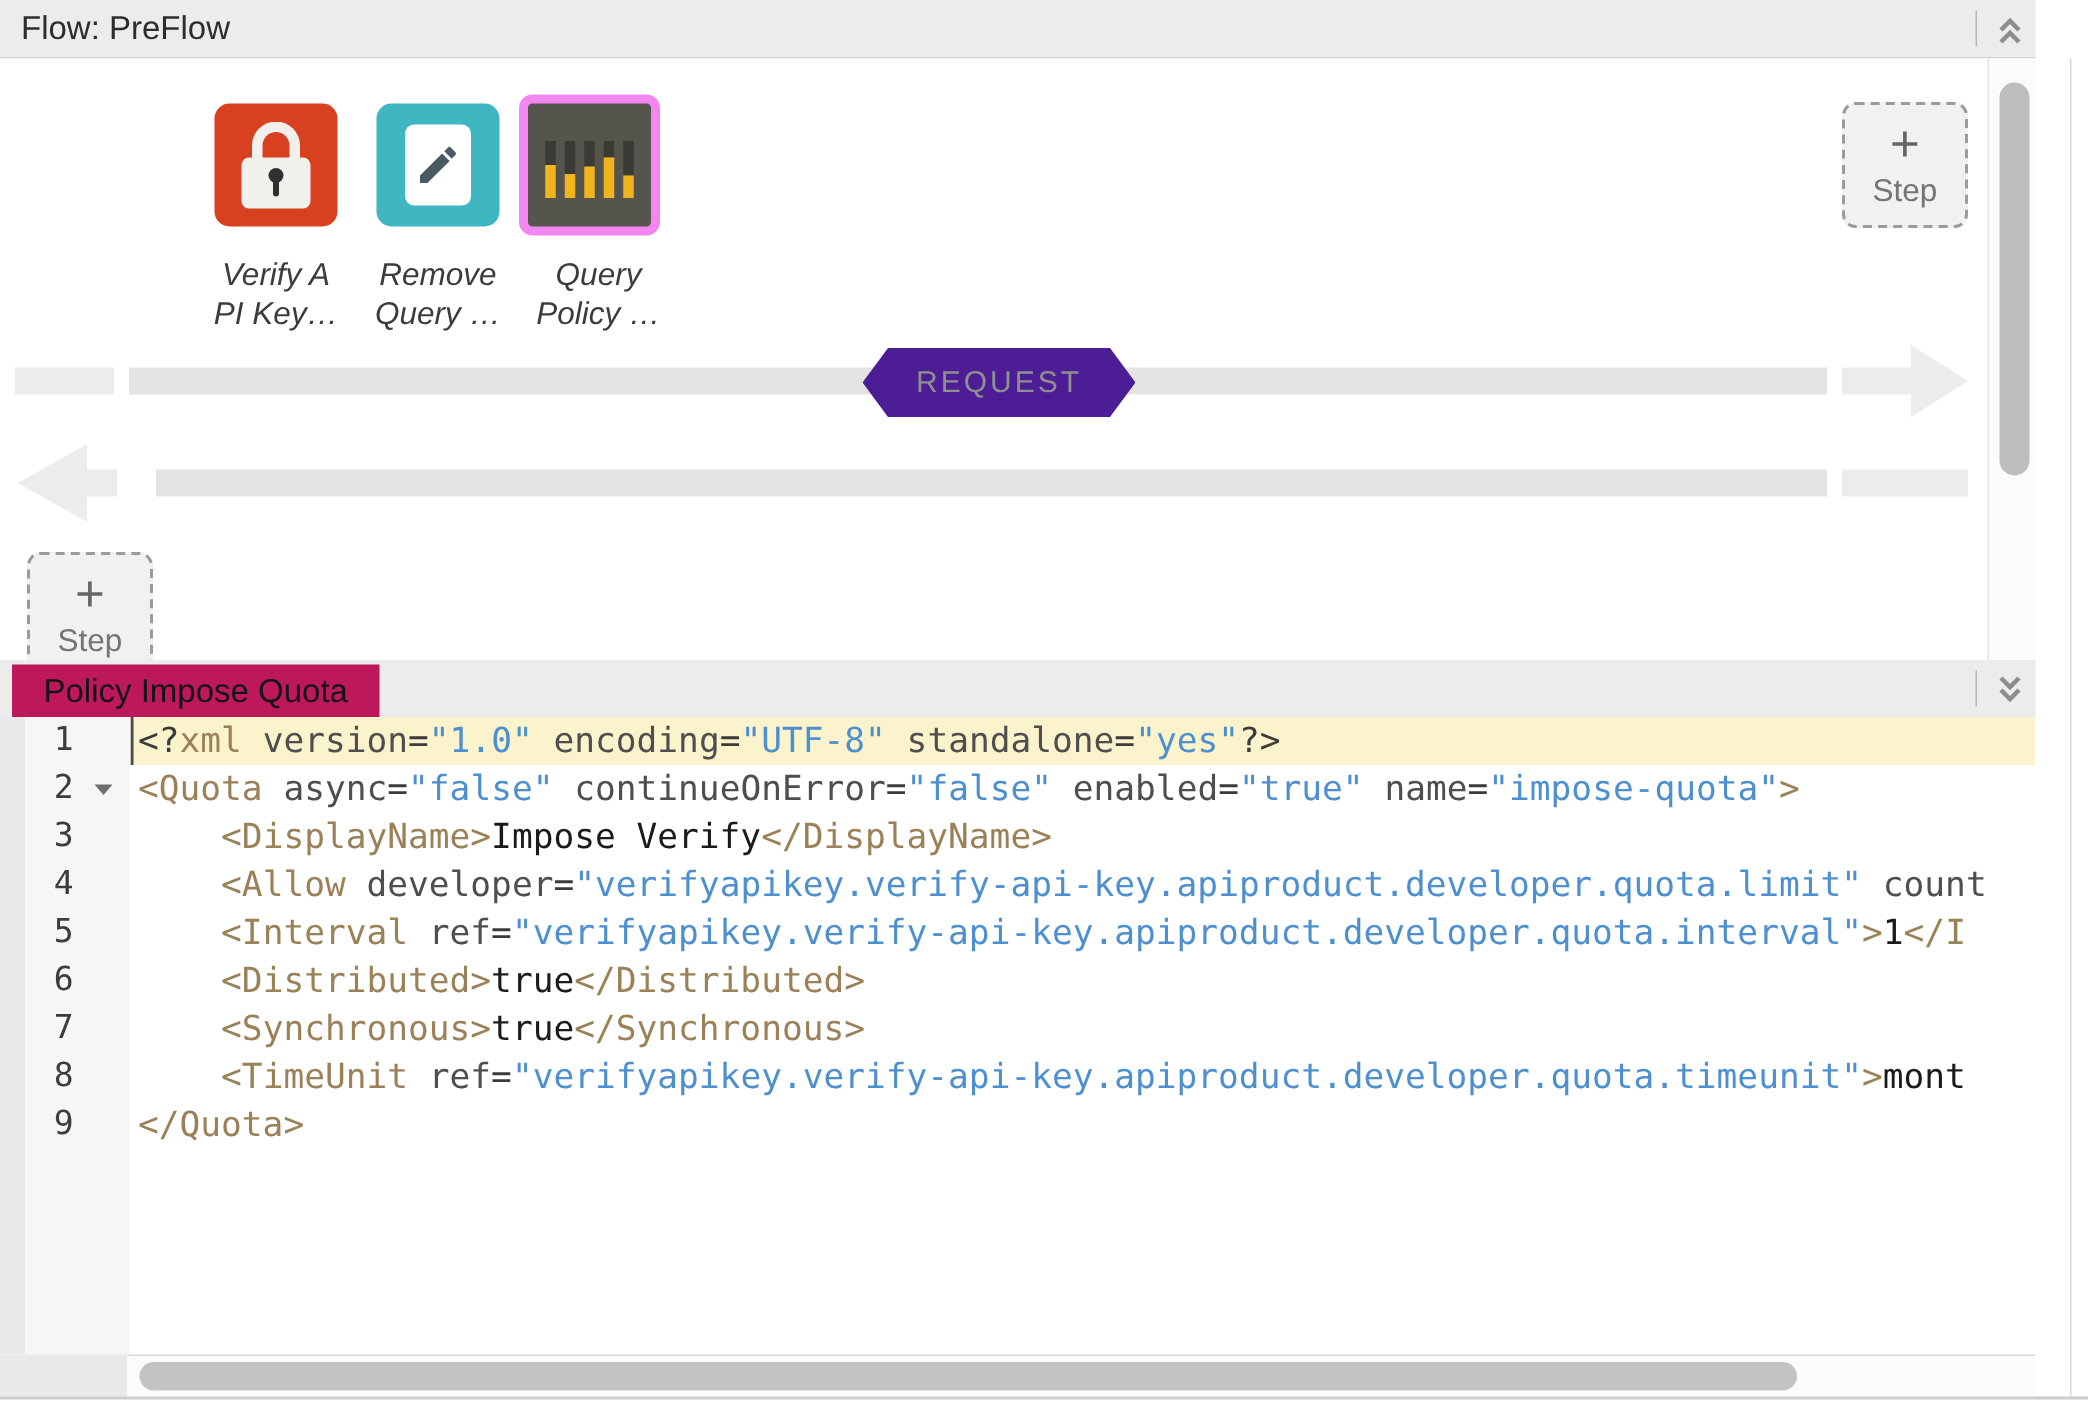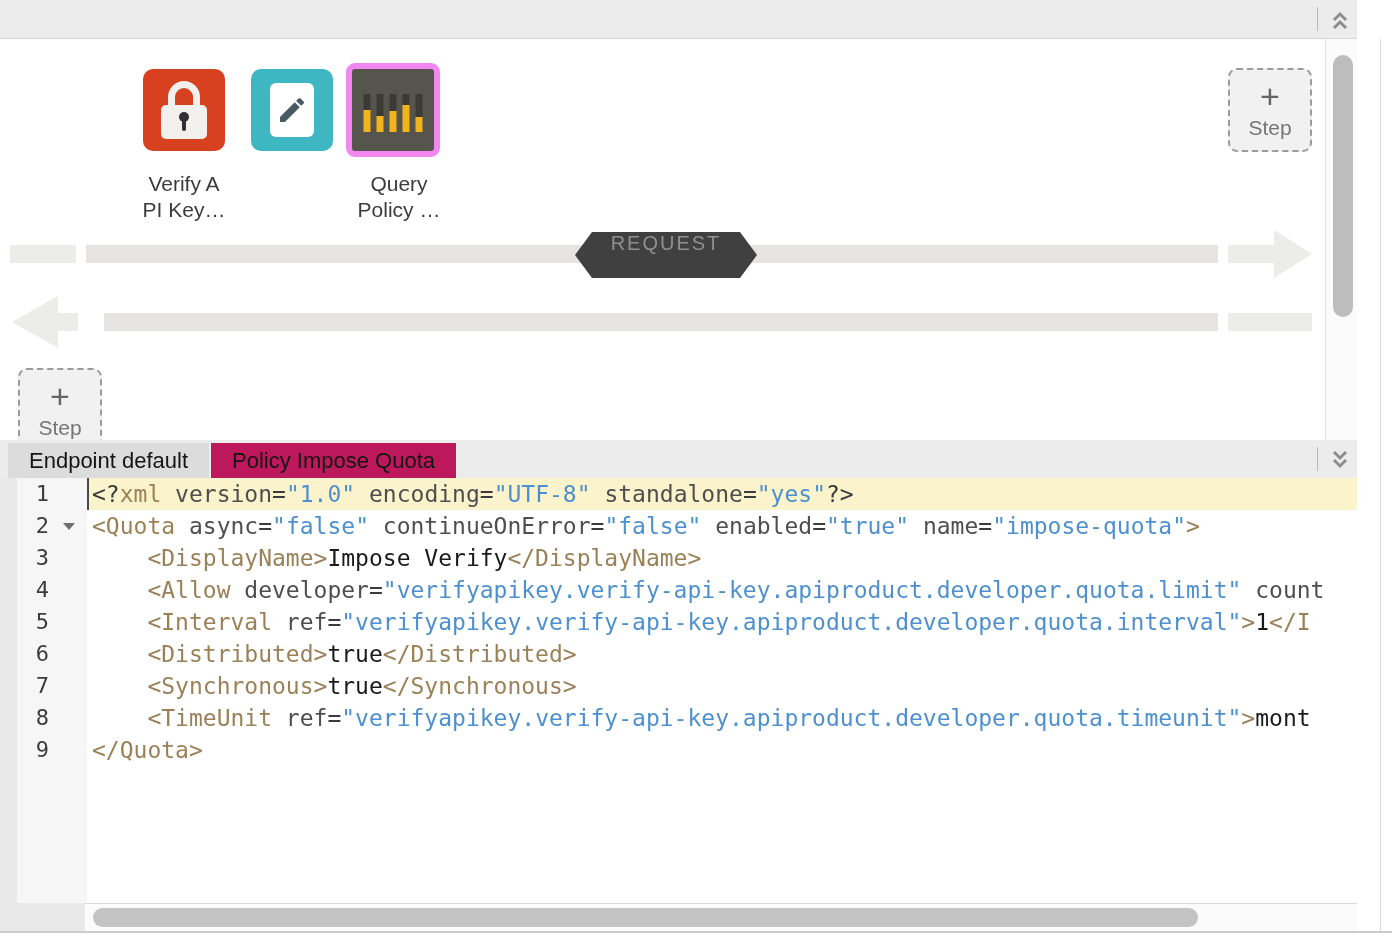--- a/index.html
+++ b/index.html
@@ -36,34 +36,34 @@
 
   
   .pencil-card{width:44px;height:54px;background:#ffffff;border-radius:6px;display:flex;align-items:center;justify-content:center;}
 
   
   .bars{position:absolute;left:50%;top:25px;transform:translateX(-50%);height:38px;display:flex;gap:6px;}
   .qbar{width:7px;height:38px;display:flex;flex-direction:column;}
   .qbar-dark{background:#3b3a34;}
   .qbar-yellow{flex:1;background:#f2b41c;}
 
-  .policy-label{top:132px;width:150px;text-align:center;font-size:21px;line-height:26px;color:#3c3c3c;}
+  .policy-label{top:132px;width:150px;text-align:center;font-size:21px;line-height:26px;color:#3c3c3c;font-style:italic;}
   .pl1{left:109px;} .pl2{left:217px;} .pl3{left:324px;}
 
   .step-btn{width:84px;height:84px;box-sizing:border-box;border:2px dashed #9b9b9b;border-radius:9px;background:#f1f1f1;
     display:flex;flex-direction:column;align-items:center;cursor:pointer;}
   .step-plus{font-size:34px;line-height:1;color:#666666;margin-top:9px;}
   .step-label{font-size:21px;color:#757575;margin-top:3px;}
   .step-tr{left:1228px;top:29px;}
   .step-bl{left:18px;top:329px;}
 
   
   .hbar{height:18px;background:#e5e4e2;}
   .hbar.light{background:#ececeb;}
-  .banner{width:182px;height:46px;background:#404040;display:flex;align-items:flex-start;justify-content:center;
+  .banner{width:182px;height:46px;background:#4c1d95;display:flex;align-items:center;justify-content:center;
     clip-path:polygon(0 50%,17px 0,calc(100% - 17px) 0,100% 50%,calc(100% - 17px) 100%,17px 100%);}
   .banner span{font-size:20px;letter-spacing:2px;color:#8f8f8f;}
   .tri-right{width:0;height:0;border-top:24px solid transparent;border-bottom:24px solid transparent;border-left:38px solid #ececeb;}
   .tri-left{width:0;height:0;border-top:26px solid transparent;border-bottom:26px solid transparent;border-right:46px solid #ececeb;}
 
   
   .vscroll{left:1325px;top:0;width:34px;height:401px;background:#fbfbfb;border-left:1px solid #e3e3e3;border-right:1px solid #e3e3e3;}
   .vthumb{position:absolute;left:7px;top:16px;width:20px;height:262px;border-radius:10px;background:#bdbdbd;}
 
   
@@ -97,20 +97,21 @@
   .right-border{left:1380px;top:39px;width:1px;height:892px;background:#d9d9d9;}
 
   svg{display:block;}
 </style>
 </head>
 <body>
 
 <div class="app">
 
   <div class="abs flow-header">
+    <div class="abs flow-title">Flow: PreFlow</div>
     <div class="abs hdr-divider"></div>
     <div class="abs hdr-collapse">
       <span>
         <svg width="24" height="24" viewBox="0 0 24 24" fill="none" stroke="#8d8d8d" stroke-width="3">
           <path d="M6 12 L12 6 L18 12"></path>
             <path d="M6 20 L12 14 L18 20"></path>
         </svg>
       </span>
     </div>
   </div>
@@ -155,20 +156,24 @@
             <div class="qbar-dark" style="height: 23px;"></div>
             <div class="qbar-yellow"></div>
           </div>
         </div>
     </div>
 
     <div class="abs policy-label pl1">
       <div>Verify A</div>
         <div>PI Key…</div>
     </div>
+    <div class="abs policy-label pl2">
+      <div>Remove</div>
+        <div>Query …</div>
+    </div>
     <div class="abs policy-label pl3">
       <div>Query</div>
         <div>Policy …</div>
     </div>
 
     <div class="abs step-btn step-tr">
       <div class="step-plus">+</div>
       <div class="step-label">Step</div>
     </div>
 
@@ -189,21 +194,20 @@
       <div class="step-plus">+</div>
       <div class="step-label">Step</div>
     </div>
 
     <div class="abs vscroll">
       <div class="vthumb"></div>
     </div>
   </div>
 
   <div class="abs tab-bar">
-    <div class="tab inactive">Endpoint default</div>
     <div class="tab active">Policy Impose Quota</div>
   </div>
   <div class="abs tabbar-divider"></div>
   <div class="abs tabbar-collapse">
     <span>
       <svg width="24" height="24" viewBox="0 0 24 24" fill="none" stroke="#8d8d8d" stroke-width="3">
         <path d="M6 5 L12 11 L18 5"></path>
           <path d="M6 13 L12 19 L18 13"></path>
       </svg>
     </span>

